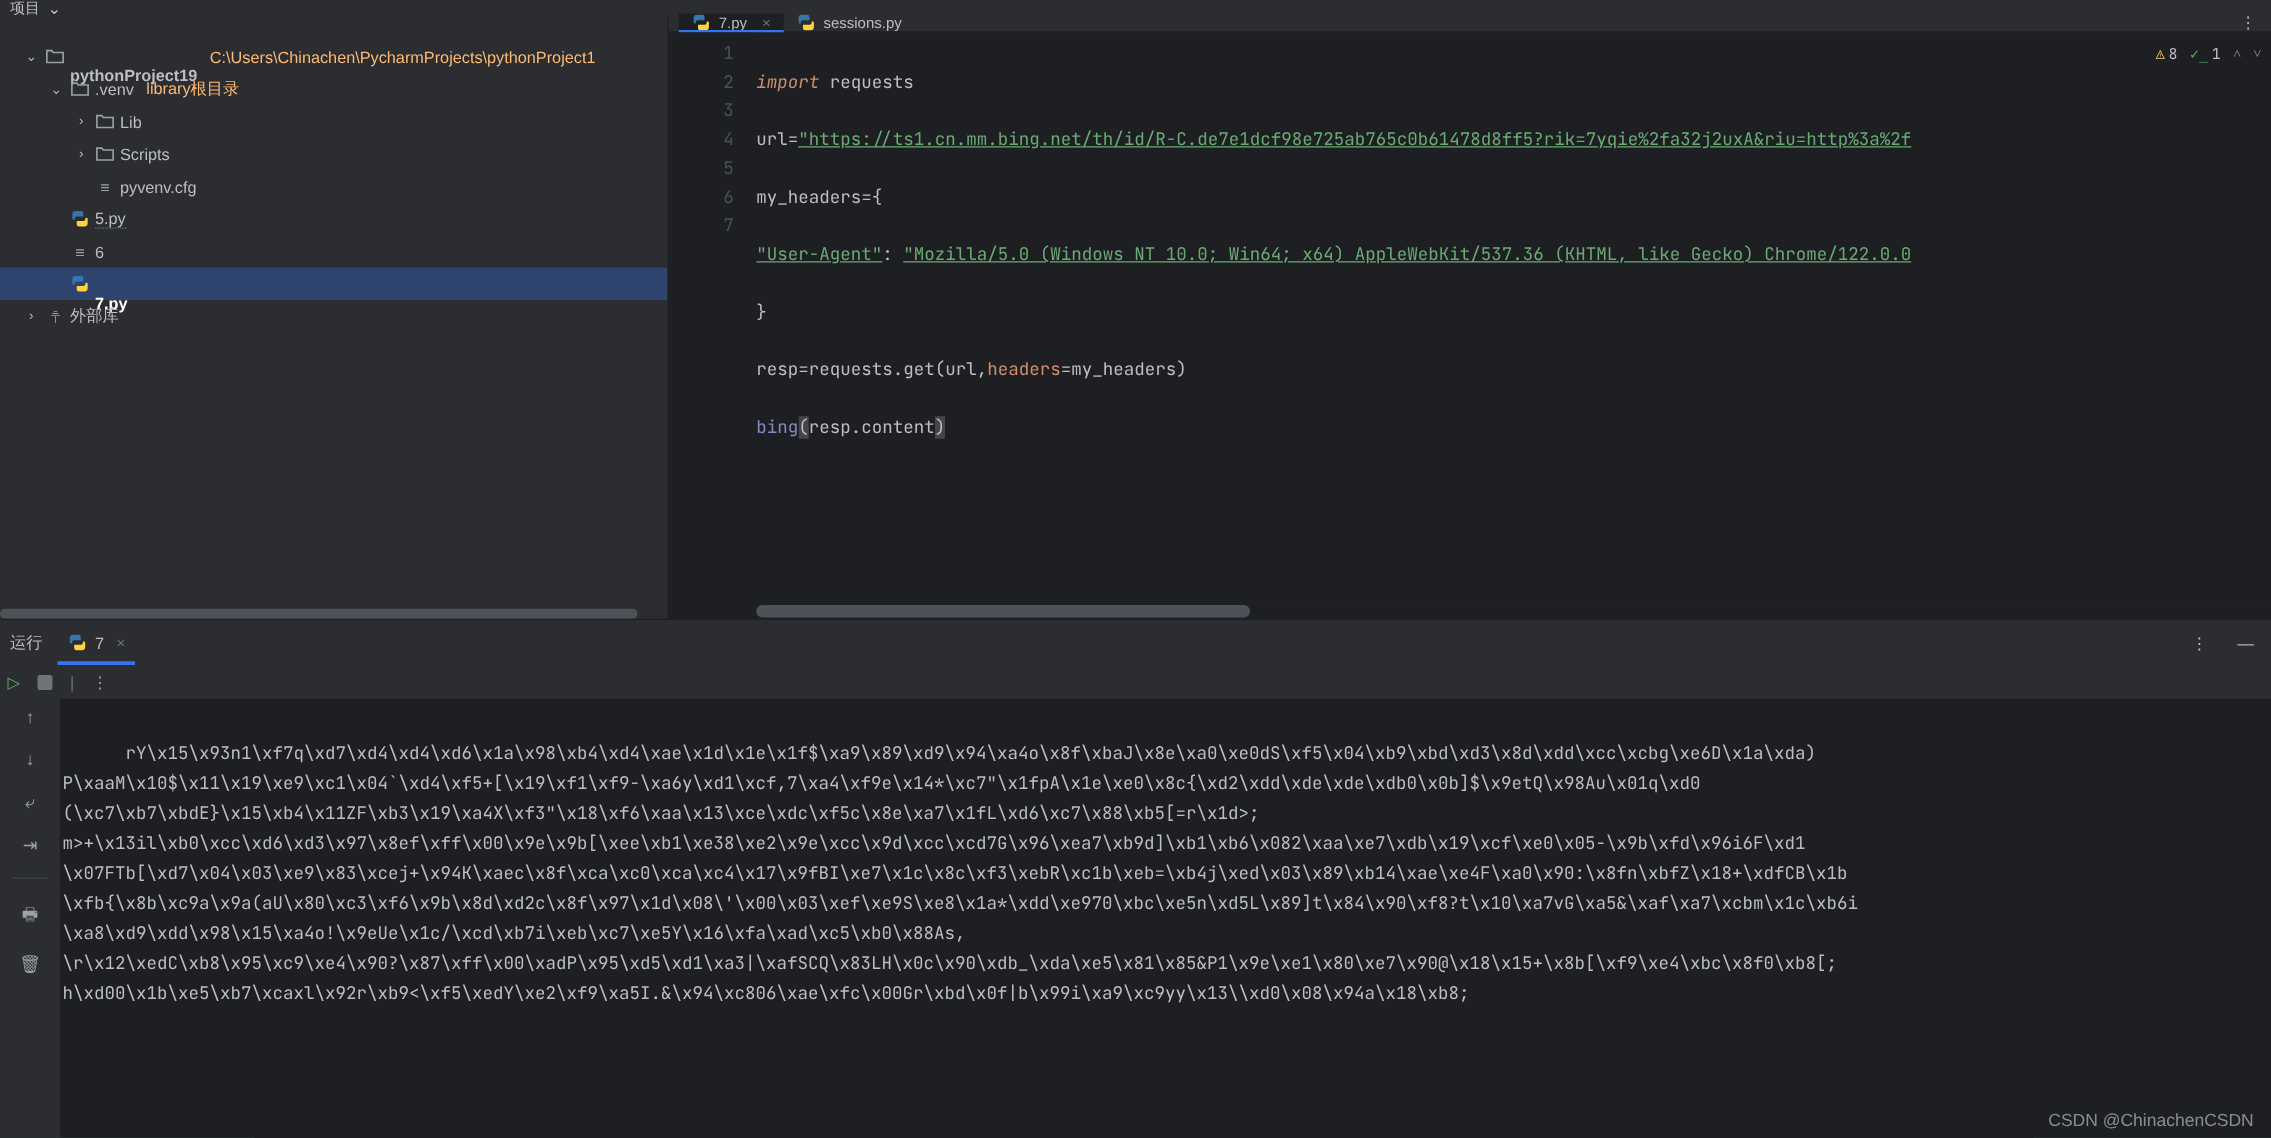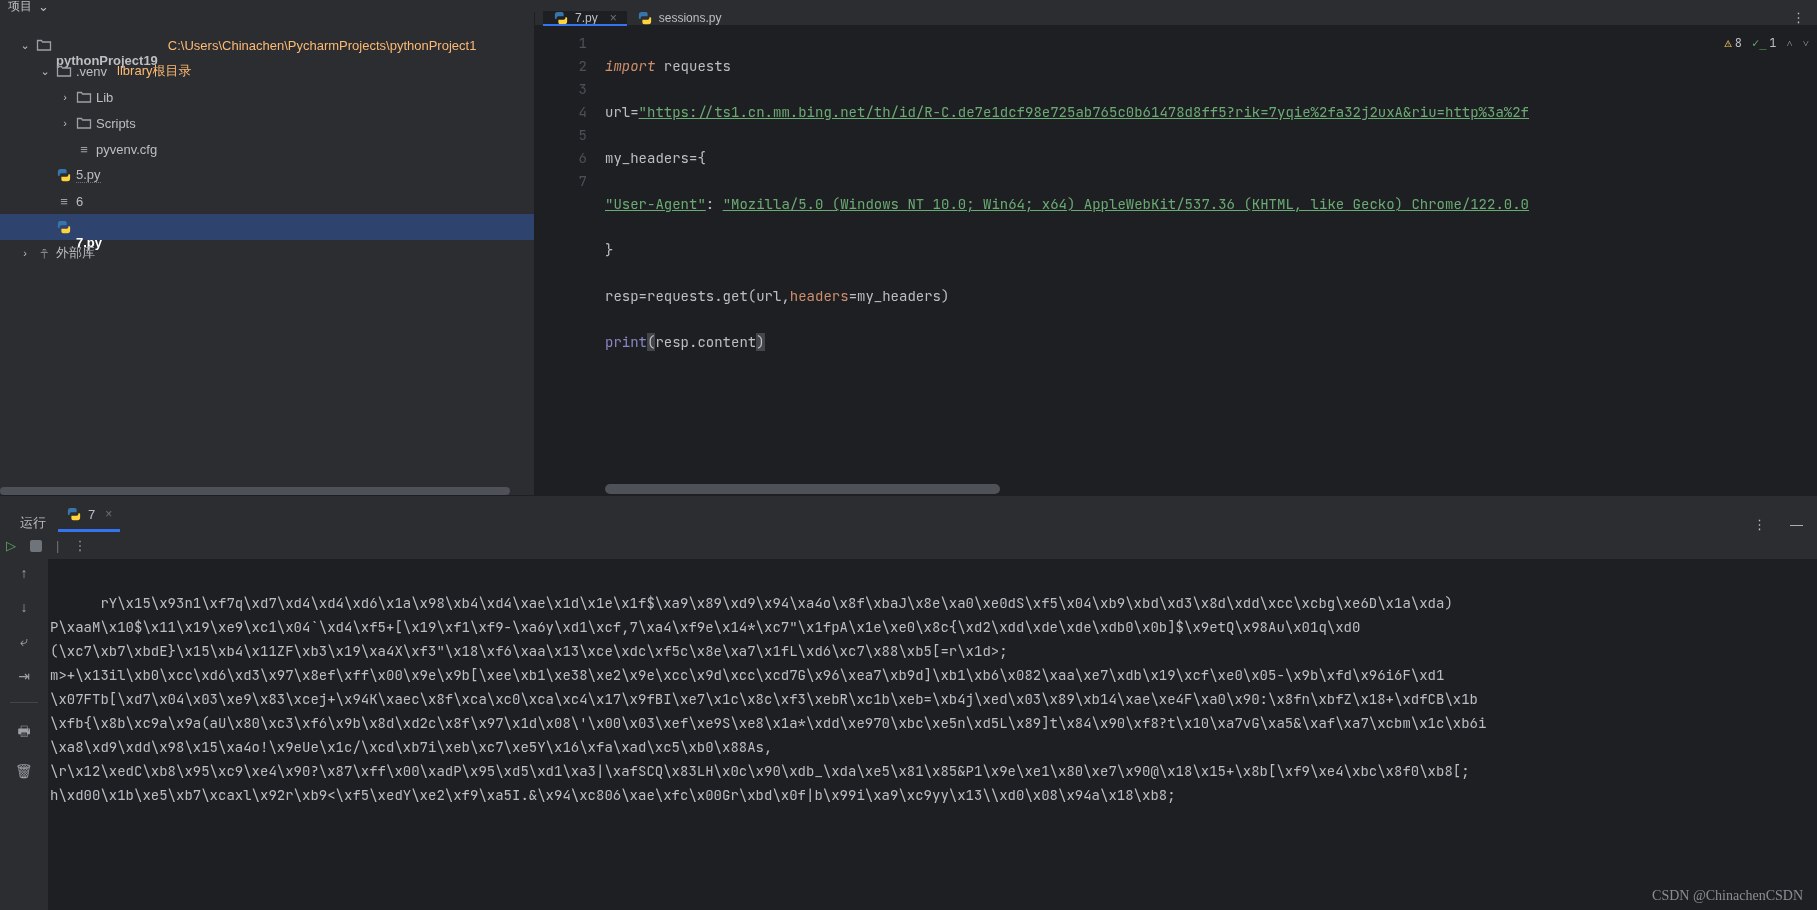--- a/index.html
+++ b/index.html
@@ -167,24 +167,23 @@
 .run-panel {
   height: 415px;
   display: flex;
   flex-direction: column;
   background: #2b2d30;
   border-top: 1px solid #1e1f22;
 }
 .run-header {
   height: 36px;
   display: flex;
-  align-items: flex-end;
+  align-items: center;
   padding: 0 8px;
   gap: 12px;
-  margin-left: 12px;
 }
 .run-header .run-title { color: #bcbec4; font-size: 13px; }
 .run-tab {
   display: flex; align-items: center; gap: 6px;
   height: 36px; padding: 0 8px;
   position: relative;
   color: #bcbec4;
 }
 .run-tab.active::after { content: ""; position: absolute; left: 0; right: 0; bottom: 0; height: 3px; background: #3574f0; }
 .run-tab .close { color: #6f737a; margin-left: 4px; font-size: 12px; }
@@ -222,21 +221,21 @@
   white-space: pre-wrap;
   word-break: break-all;
   overflow: hidden;
   position: relative;
 }
 .watermark {
   position: absolute;
   right: 14px;
   bottom: 2px;
   color: #9da0a8;
-  font-family: Liberation Serif, serif;
+  font-family: Liberation Sans, sans-serif;
   font-size: 14px;
   opacity: 0.85;
 }
 
 
 .svg-folder { fill: none; stroke: #9da0a8; stroke-width: 1.3; }
 </style>
 </head>
 <body>
 
@@ -373,21 +372,21 @@
         <div>6</div>
         <div>7</div>
       </div>
       <div class="code">
 <div class="code-line"><span class="tok-kw">import</span><span> requests</span></div>
 <div class="code-line"><span>url=</span><span class="tok-str-u">"https://ts1.cn.mm.bing.net/th/id/R-C.de7e1dcf98e725ab765c0b61478d8ff5?rik=7yqie%2fa32j2uxA&amp;riu=http%3a%2f</span></div>
 <div class="code-line"><span>my_headers={</span></div>
 <div class="code-line"><span class="tok-str-u">"User-Agent"</span><span>: </span><span class="tok-str-u">"Mozilla/5.0 (Windows NT 10.0; Win64; x64) AppleWebKit/537.36 (KHTML, like Gecko) Chrome/122.0.0</span></div>
 <div class="code-line"><span>}</span></div>
 <div class="code-line"><span>resp=requests.get(url,</span><span class="tok-param">headers</span><span>=my_headers)</span></div>
-<div class="code-line"><span class="tok-builtin">print</span><span class="tok-paren-hl">(</span><span>resp.content</span><span class="tok-paren-hl">)</span></div>
+<div class="code-line"><span class="tok-builtin">bing</span><span class="tok-paren-hl">(</span><span>resp.content</span><span class="tok-paren-hl">)</span></div>
       </div>
 
       <div class="editor-badges">
         <div class="badge-warn">
           <span class="tri">⚠</span>
           <span>8</span>
         </div>
         <div class="badge-ok">
           <span class="chk">✓̲</span>
           <span>1</span>

